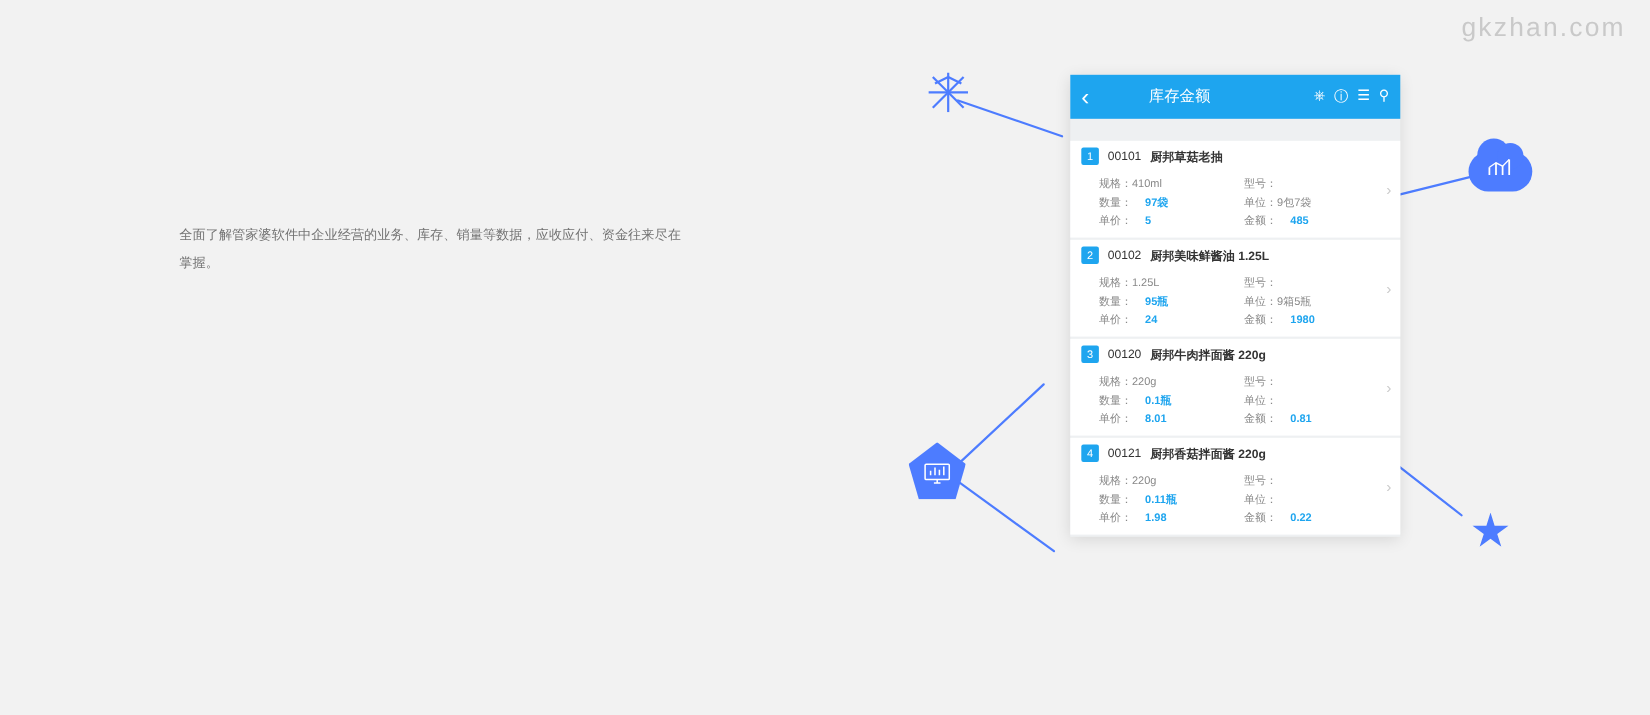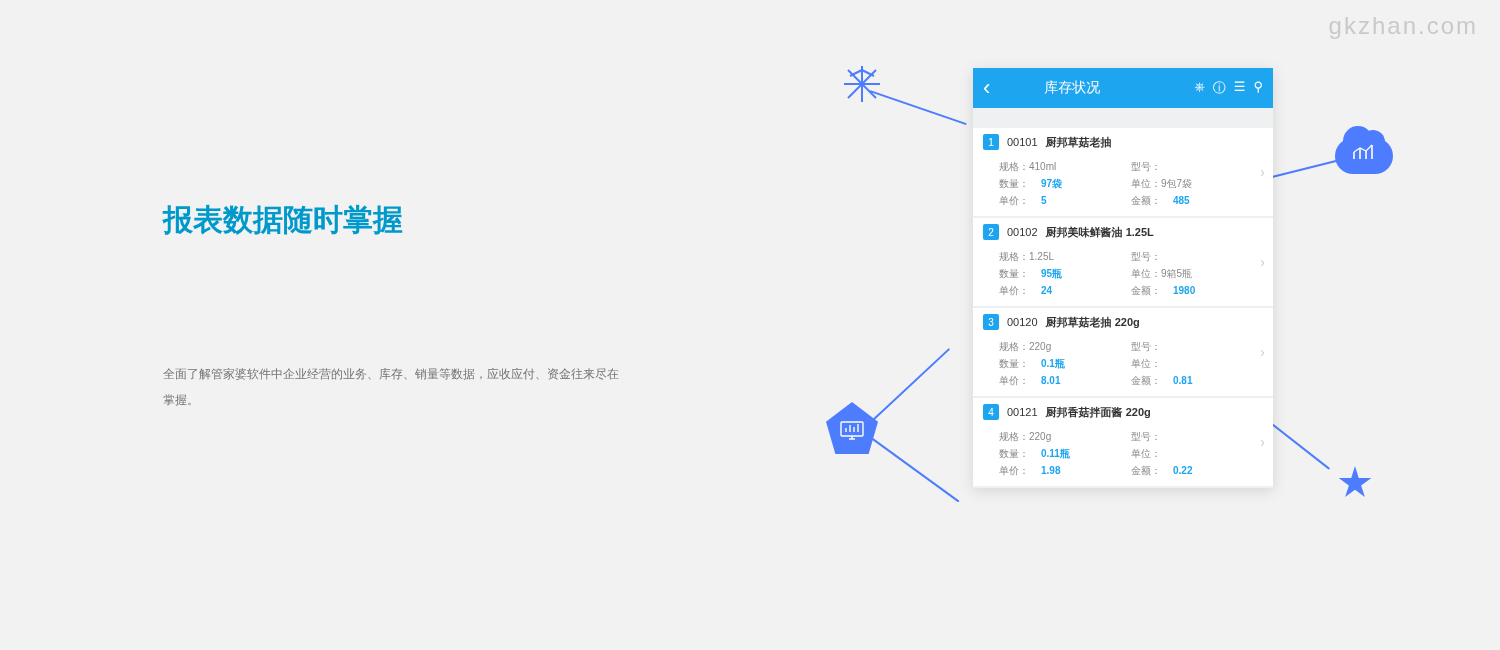--- a/index.html
+++ b/index.html
@@ -179,21 +179,20 @@
       transform-origin: left center;
       border-radius: 1px;
     }
   </style>
 </head>
 <body>
 
 <div class="watermark">gkzhan.com</div>
 
 <div class="left-panel">
-  <div class="title">报表数据随时掌握</div>
   <div class="desc">全面了解管家婆软件中企业经营的业务、库存、销量等数据，应收应付、资金往来尽在掌握。</div>
 </div>
 
 <div class="line" style="left:870px; top:90px; width:102px; transform: rotate(19deg);"></div>
 <div class="line" style="left:872px; top:420px; width:106px; transform: rotate(-43deg);"></div>
 <div class="line" style="left:870px; top:436px; width:110px; transform: rotate(36deg);"></div>
 <div class="line" style="left:1272px; top:176px; width:68px; transform: rotate(-14deg);"></div>
 <div class="line" style="left:1268px; top:420px; width:78px; transform: rotate(38deg);"></div>
 
 <div class="burst">
@@ -227,21 +226,21 @@
     <line x1="16" y1="17" x2="16" y2="9" stroke="#fff" stroke-width="1.6"></line>
     <line x1="22" y1="17" x2="22" y2="3" stroke="#fff" stroke-width="1.6"></line>
     <polyline points="4,10 10,6 16,9 22,3" fill="none" stroke="#fff" stroke-width="1.2"></polyline>
   </svg>
 </div>
 <div class="star-solid"></div>
 
 <div class="phone">
   <div class="app-header">
     <span class="back-chevron">‹</span>
-    <span class="app-title">库存状况</span>
+    <span class="app-title">库存金额</span>
     <div class="header-icons">
       <span>⎈</span>
       <span>ⓘ</span>
       <span>☰</span>
       <span>⚲</span>
     </div>
   </div>
 
   <div class="summary-card">
   </div>
@@ -276,21 +275,21 @@
           <span class="kv">单位：<span>9箱5瓶</span></span>
           <span class="kv">单价：<span class="v">24</span></span>
           <span class="kv">金额：<span class="v">1980</span></span>
         </div>
         <span class="chev">›</span>
       </div>
       <div class="list-item">
         <div class="item-head">
           <span class="badge">3</span>
           <span class="item-code">00120</span>
-          <span class="item-name">厨邦草菇老抽 220g</span>
+          <span class="item-name">厨邦牛肉拌面酱 220g</span>
         </div>
         <div class="item-body">
           <span class="kv">规格：<span>220g</span></span>
           <span class="kv">型号：<span></span></span>
           <span class="kv">数量：<span class="v">0.1瓶</span></span>
           <span class="kv">单位：<span></span></span>
           <span class="kv">单价：<span class="v">8.01</span></span>
           <span class="kv">金额：<span class="v">0.81</span></span>
         </div>
         <span class="chev">›</span>

